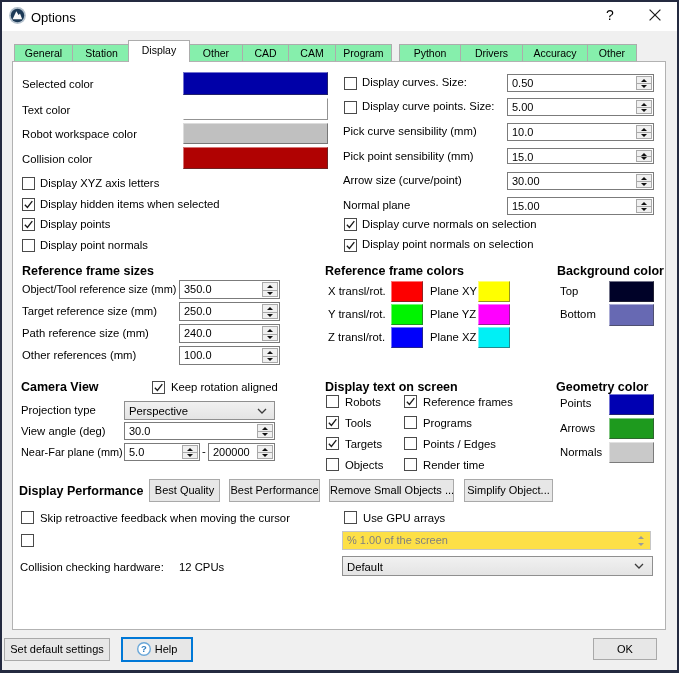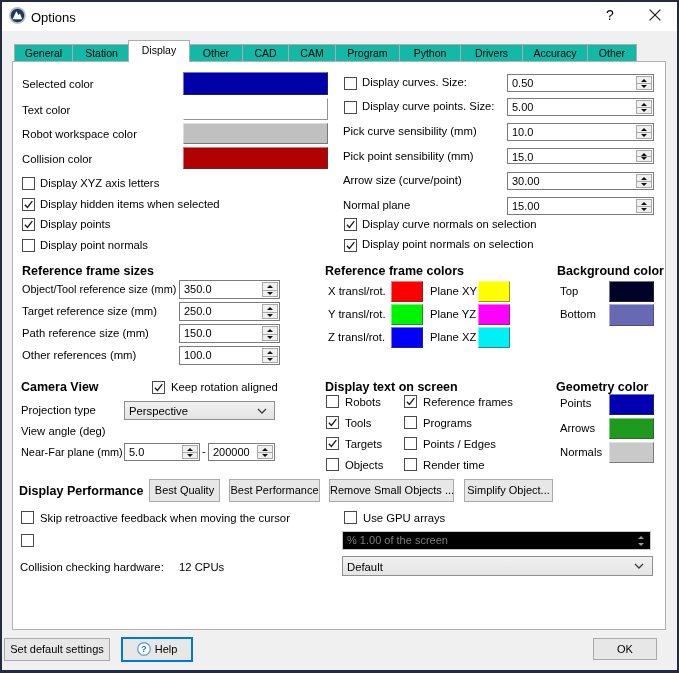--- a/index.html
+++ b/index.html
@@ -1,21 +1,21 @@
 <!DOCTYPE html>
 <html><head><meta charset="utf-8"><style>
 html,body{margin:0;padding:0}
 *{box-sizing:border-box}
 #win{position:relative;width:679px;height:673px;background:#242a40;font-family:"Liberation Sans",sans-serif;font-size:12px;color:#000;overflow:hidden}
 #body{position:absolute;left:2px;top:2px;width:675px;height:668px;background:#f0f0f0}
 .a{position:absolute}
 .t{position:absolute;white-space:nowrap;font-size:11.3px;line-height:13px}
 .b{position:absolute;white-space:nowrap;font-size:12.5px;line-height:13px;font-weight:bold}
 #title{position:absolute;left:2px;top:2px;width:675px;height:29px;background:#fff}
-.tab{position:absolute;top:44px;height:18px;background:#14b8a6;border:1px solid #acacac;border-bottom:none;text-align:center;font-size:10.5px;line-height:17px}
+.tab{position:absolute;top:44px;height:18px;background:#86efac;border:1px solid #acacac;border-bottom:none;text-align:center;font-size:10.5px;line-height:17px}
 .tab.on{top:40px;height:22px;background:#fff;z-index:5;line-height:19px}
 #pane{position:absolute;left:12px;top:61px;width:654px;height:569px;background:#fff;border:1px solid #b2b2b2}
 .sw{position:absolute;border-top:1px solid rgba(255,255,255,.45);border-left:1px solid rgba(255,255,255,.45);border-right:1px solid rgba(60,60,60,.55);border-bottom:1px solid rgba(60,60,60,.55)}
 .cb{position:absolute;width:13px;height:13px;background:#fff;border:1px solid #4a4a4a}
 svg.cb{background:#fff}
 .spin{position:absolute;background:#fff;border:1px solid #7b7b7b}
 .spin .v{position:absolute;left:4px;top:2px;font-size:11px;line-height:13px}
 .sb{position:absolute;right:1px;top:1px;bottom:1px;width:16px;background:#f0f0f0;border:1px solid #a9a9a9}
 .sb .u{position:absolute;left:4px;top:1.5px;width:0;height:0;border-left:3px solid transparent;border-right:3px solid transparent;border-bottom:3.5px solid #111}
 .sb .d{position:absolute;left:4px;bottom:1.5px;width:0;height:0;border-left:3px solid transparent;border-right:3px solid transparent;border-top:3.5px solid #111}
@@ -38,21 +38,21 @@
 <svg class="a" style="left:649px;top:9px" width="12" height="12" viewBox="0 0 12 12">
       <path d="M0.6 0.6 L11.4 11.4 M11.4 0.6 L0.6 11.4" stroke="#1c1c1c" stroke-width="1.2"></path>
     </svg>
 
 <div class="tab" style="left:14px;width:59px">General</div>
 <div class="tab" style="left:72px;width:59px">Station</div>
 <div class="tab on" style="left:128px;width:62px">Display</div>
 <div class="tab" style="left:189px;width:54px">Other</div>
 <div class="tab" style="left:242px;width:47px">CAD</div>
 <div class="tab" style="left:288px;width:48px">CAM</div>
-<div class="tab" style="left:335px;width:65px">Program</div>
+<div class="tab" style="left:335px;width:57px">Program</div>
 <div class="tab" style="left:399px;width:62px">Python</div>
 <div class="tab" style="left:460px;width:63px">Drivers</div>
 <div class="tab" style="left:522px;width:66px">Accuracy</div>
 <div class="tab" style="left:587px;width:50px">Other</div>
 <div id="pane"></div>
 
 <div class="t" style="left:22px;top:78px">Selected color</div>
 <div class="sw" style="left:183px;top:72px;width:145px;height:23px;background:#0000a8"></div>
 <div class="t" style="left:22px;top:104px">Text color</div>
 <div class="sw" style="left:183px;top:98px;width:145px;height:22px;background:#fff"></div>
@@ -145,21 +145,21 @@
 <div class="t" style="left:22px;top:305px">Target reference size (mm)</div>
 <div class="spin" style="left:179px;top:302px;width:101px;height:19px">
       <span class="v">250.0</span>
       <span class="sb">
         <span class="u"></span>
         <span class="d"></span>
       </span>
     </div>
 <div class="t" style="left:22px;top:327px">Path reference size (mm)</div>
 <div class="spin" style="left:179px;top:324px;width:101px;height:19px">
-      <span class="v">150.0</span>
+      <span class="v">240.0</span>
       <span class="sb">
         <span class="u"></span>
         <span class="d"></span>
       </span>
     </div>
 <div class="t" style="left:22px;top:349px">Other references (mm)</div>
 <div class="spin" style="left:179px;top:346px;width:101px;height:19px">
       <span class="v">100.0</span>
       <span class="sb">
         <span class="u"></span>
@@ -193,20 +193,27 @@
     </svg>
 <div class="t" style="left:171px;top:381px">Keep rotation aligned</div>
 <div class="t" style="left:21px;top:404px">Projection type</div>
 <div class="combo" style="left:124px;top:401px;width:151px;height:19px">
       <span class="t" style="left:4px;top:3px">Perspective</span>
       <svg class="a" style="right:7px;top:6px" width="10" height="6" viewBox="0 0 10 6">
         <path d="M1 1 L5 5 L9 1" stroke="#3c3c3c" stroke-width="1.3" fill="none"></path>
       </svg>
     </div>
 <div class="t" style="left:21px;top:425px">View angle (deg)</div>
+<div class="spin" style="left:124px;top:422px;width:151px;height:18px">
+      <span class="v">30.0</span>
+      <span class="sb">
+        <span class="u"></span>
+        <span class="d"></span>
+      </span>
+    </div>
 <div class="t" style="left:21px;top:446px;font-size:10.9px">Near-Far plane (mm)</div>
 <div class="spin" style="left:124px;top:443px;width:76px;height:18px">
       <span class="v">5.0</span>
       <span class="sb">
         <span class="u"></span>
         <span class="d"></span>
       </span>
     </div>
 <div class="t" style="left:202px;top:445px">-</div>
 <div class="spin" style="left:208px;top:443px;width:67px;height:18px">
@@ -253,21 +260,21 @@
 <div class="btn" style="left:149px;top:479px;width:71px;height:23px;line-height:21px">Best Quality</div>
 <div class="btn" style="left:329px;top:479px;width:125px;height:23px;line-height:21px">Remove Small Objects ...</div>
 <div class="btn" style="left:229px;top:479px;width:91px;height:23px;line-height:21px">Best Performance</div>
 <div class="btn" style="left:464px;top:479px;width:89px;height:23px;line-height:21px">Simplify Object...</div>
 
 <span class="cb" style="left:21px;top:511px"></span>
 <div class="t" style="left:40px;top:512px">Skip retroactive feedback when moving the cursor</div>
 <span class="cb" style="left:344px;top:511px"></span>
 <div class="t" style="left:363px;top:512px">Use GPU arrays</div>
 <span class="cb" style="left:21px;top:534px"></span>
-<div class="spin dis" style="left:342px;top:531px;width:309px;height:19px;background:#000000;border-color:#c6c6c6">
+<div class="spin dis" style="left:342px;top:531px;width:309px;height:19px;background:#fde047;border-color:#c6c6c6">
       <span class="v" style="color:#7f7f7f">% 1.00 of the screen</span>
       <span class="sb">
         <span class="u" style="border-bottom-color:#9a9a9a"></span>
         <span class="d" style="border-top-color:#9a9a9a"></span>
       </span>
     </div>
 <div class="t" style="left:20px;top:561px">Collision checking hardware:</div>
 <div class="t" style="left:179px;top:561px">12 CPUs</div>
 <div class="combo" style="left:342px;top:556px;width:311px;height:20px">
       <span class="t" style="left:4px;top:4px">Default</span>

